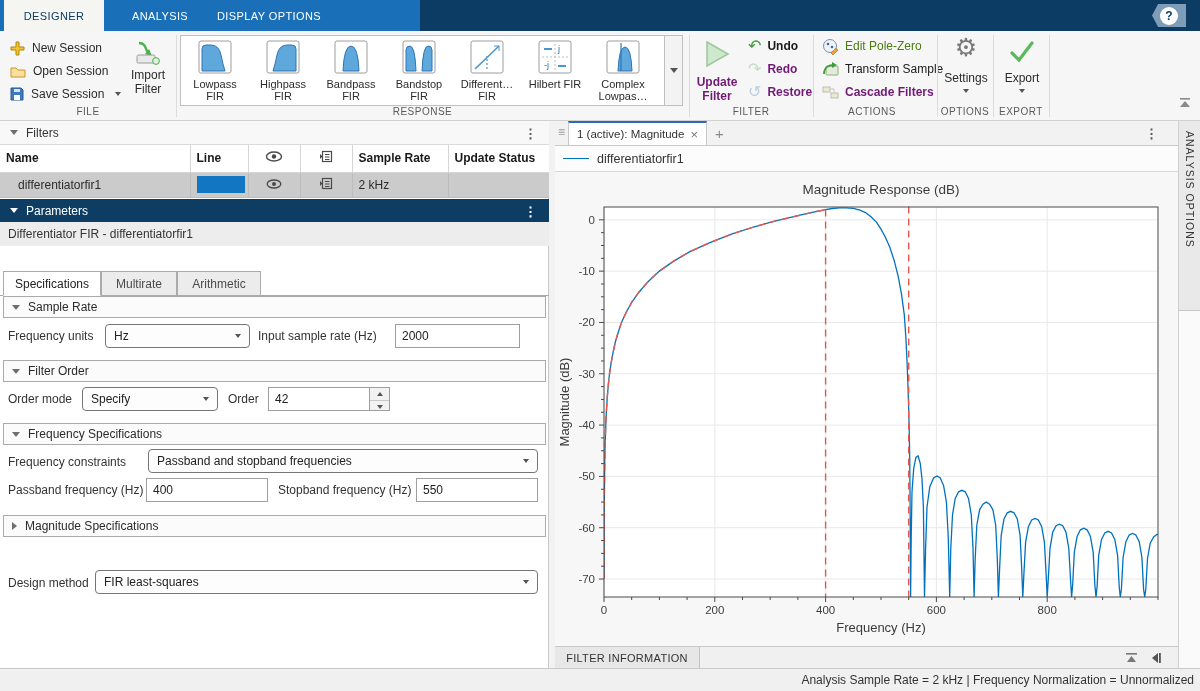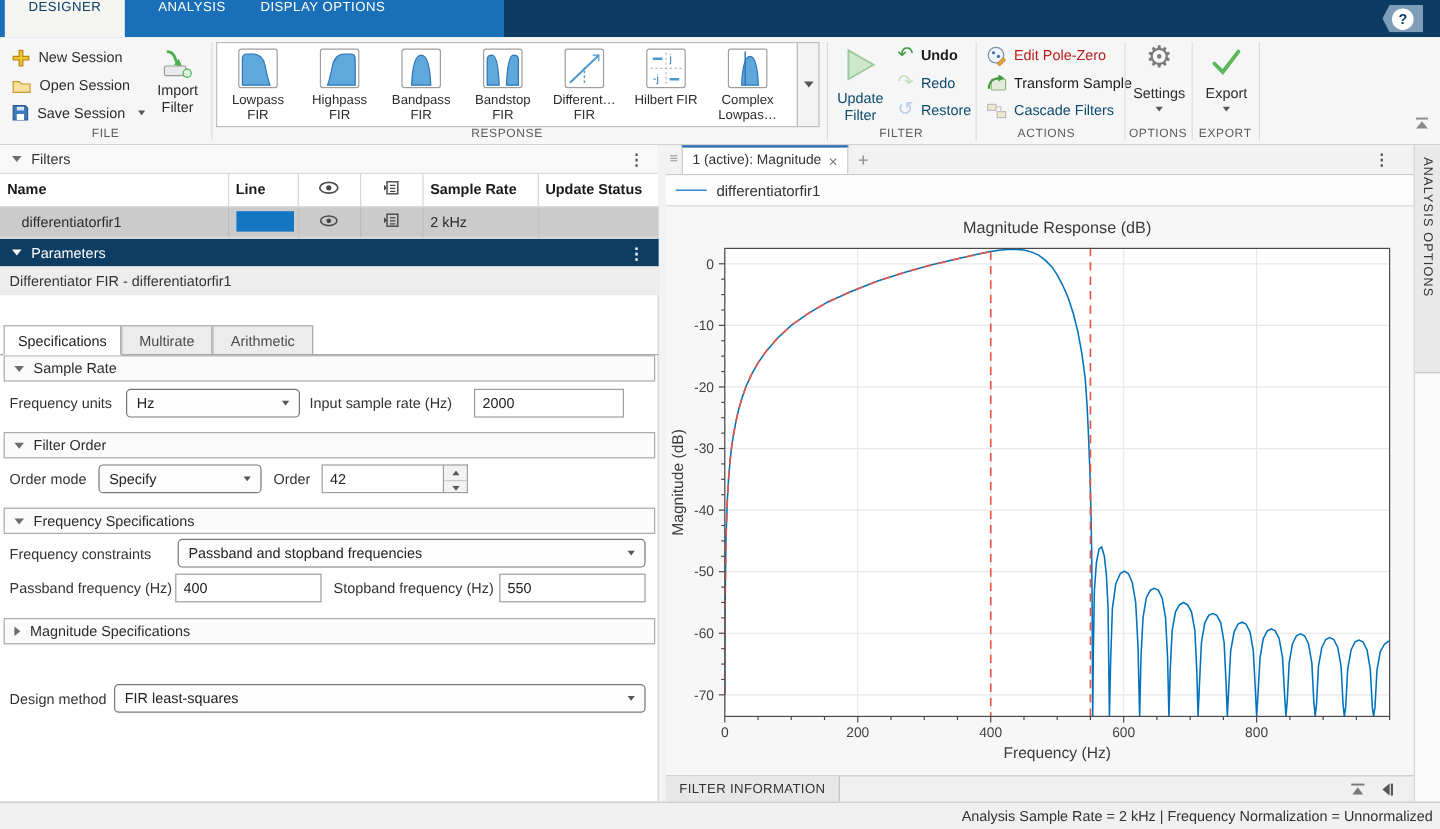--- a/index.html
+++ b/index.html
@@ -2,34 +2,34 @@
 <html><head>
 <meta charset="utf-8">
 <style>
   * { margin:0; padding:0; box-sizing:border-box; }
   html,body { width:1200px; height:691px; overflow:hidden;
     font-family:"Liberation Sans", sans-serif; background:#fff; }
   .abs { position:absolute; }
   
   .titlebar { position:absolute; left:0; top:0; width:1200px; height:31px; background:#0C3C63; }
   .titlebar .bluezone { position:absolute; left:0; top:0; width:420px; height:31px; background:#1A70B8; }
-  .apptab { position:absolute; top:0; height:31px; display:flex; justify-content:center;
+  .apptab { position:absolute; top:0; height:31px; display:flex; align-items:center; justify-content:center;
     color:#fff; font-size:11px; letter-spacing:.4px; cursor:default; }
   .apptab.active { background:#F5F5F2; color:#0C3C63; }
   .helpbtn { position:absolute; right:14px; top:4px; width:34px; height:23px; background:#7D9DB9;
     clip-path:polygon(18% 0,100% 0,100% 100%,18% 100%,0 50%); display:flex; align-items:center; justify-content:center; }
   .helpbtn .qcirc { width:18px; height:18px; border-radius:50%; background:#fff; color:#0C3C63;
     font-size:12px; font-weight:bold; display:flex; align-items:center; justify-content:center; }
   
   .ribbon { position:absolute; left:0; top:31px; width:1200px; height:90px; background:#F6F6F6; border-bottom:1px solid #D0D0D0; }
   .vdiv { position:absolute; top:4px; height:82px; width:1px; background:#DCDCDC; }
   .seclabel { position:absolute; bottom:3px; font-size:10px; color:#5A5A5A; letter-spacing:.5px; text-align:center; }
   .fileitem { position:absolute; display:flex; align-items:center; gap:7px; font-size:12px; color:#2B2B2B; height:18px; }
   .twoline { position:absolute; text-align:center; font-size:12px; color:#2B2B2B; line-height:14px; }
-  .twoline.dis, .dis { color:#0c4a6e; }
+  .twoline.dis, .dis { color:#701a75;font-weight:bold; }
   .gallery { position:absolute; left:180px; top:4px; width:485px; height:71px; background:#fff; border:1px solid #BFBFBF; display:flex; }
   .gitem { width:68px; height:69px; position:relative; text-align:center; }
   .gitem .gicon { position:absolute; left:50%; top:4px; transform:translateX(-50%); }
   .gitem .l1 { position:absolute; top:42px; width:100%; font-size:11px; color:#2B2B2B; }
   .gitem .l2 { position:absolute; top:54px; width:100%; font-size:11px; color:#2B2B2B; }
   .galarrow { position:absolute; left:664px; top:4px; width:19px; height:71px; background:#F3F3F3; border:1px solid #BFBFBF;
     display:flex; align-items:center; justify-content:center; }
   .tri-down { width:0; height:0; border-left:4px solid transparent; border-right:4px solid transparent; border-top:5px solid #555; }
   .tri-down.sm { border-left-width:3.5px; border-right-width:3.5px; border-top-width:4px; }
   .riconrow { position:absolute; display:flex; align-items:center; gap:6px; font-size:12px; color:#2B2B2B; height:20px; }
@@ -238,21 +238,21 @@
   <div class="seclabel" style="left:689px;width:124px;">FILTER</div>
   <div class="vdiv" style="left:813px;"></div>
 
   <div class="riconrow" style="left:822px;top:5px;">
     <svg width="17" height="17">
         <circle cx="8" cy="8" r="6.5" fill="#EFF4FA" stroke="#7A8EA6"></circle>
         <circle cx="6" cy="6" r="1.3" fill="#3E6C9E"></circle>
         <circle cx="10" cy="9" r="1.3" fill="#3E6C9E"></circle>
         <path d="M9 15 L14 10 L16 12 L11 17 Z" fill="#E8A33D" stroke="#B97B1D" stroke-width=".7"></path>
       </svg>
-    <span style="color:#b91c1c;">Edit Pole-Zero</span>
+    <span style="color:#4d7c0f;">Edit Pole-Zero</span>
   </div>
   <div class="riconrow" style="left:822px;top:28px;">
     <svg width="17" height="15">
         <rect x="4" y="4" width="12" height="9" rx="1" fill="#E3ECD9" stroke="#8FAE78"></rect>
         <path d="M2 12 c0-7 5-9 10-9" stroke="#3F9C3F" stroke-width="1.8" fill="none"></path>
         <path d="M10 0 l5 3 -5 3 z" fill="#3F9C3F"></path>
       </svg>
     <span style="color:#1A1A1A;">Transform Sample</span>
   </div>
   <div class="riconrow" style="left:822px;top:51px;">

